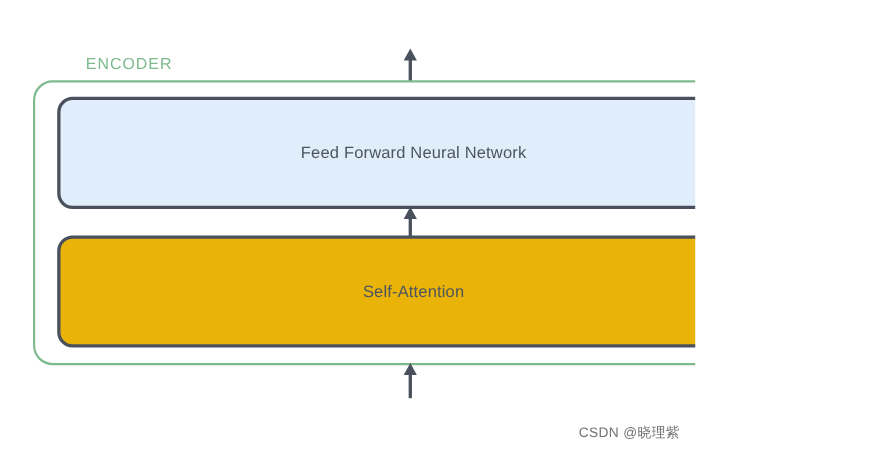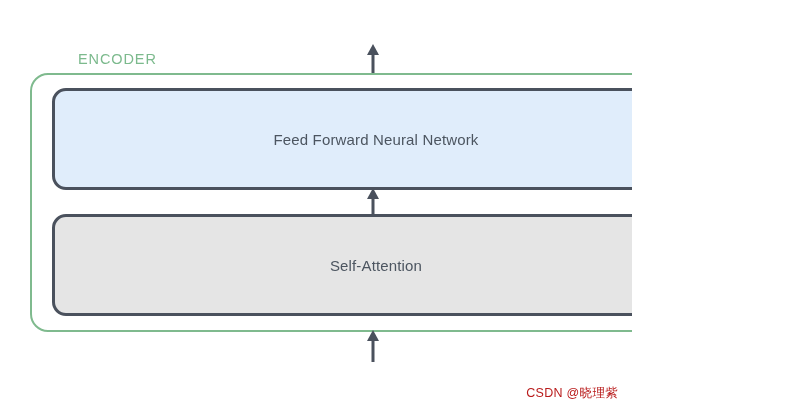--- a/index.html
+++ b/index.html
@@ -65,21 +65,21 @@
     top: 88px;
     width: 648px;
     height: 102px;
     background: #e0edfb;
   }
   .sa-box {
     left: 52px;
     top: 214px;
     width: 648px;
     height: 102px;
-    background: #e5e5e5;
+    background: #eab308;
   }
 
   
   .arrow-v {
     position: absolute;
     width: 14px;
   }
   .arrow-v .shaft {
     position: absolute;
     left: 50%;
@@ -147,21 +147,21 @@
     border-top: 6px solid transparent;
     border-bottom: 6px solid transparent;
     border-left: 11px solid #4a515d;
   }
 
   .watermark {
     position: absolute;
     right: 14px;
     bottom: 9px;
     font-size: 12.5px;
-    color: #b91c1c;
+    color: #737373;
     white-space: nowrap;
     letter-spacing: 0.3px;
   }
 </style>
 </head>
 <body>
 
 <div id="canvas">
 
   <div class="arrow-v arrow-top">

